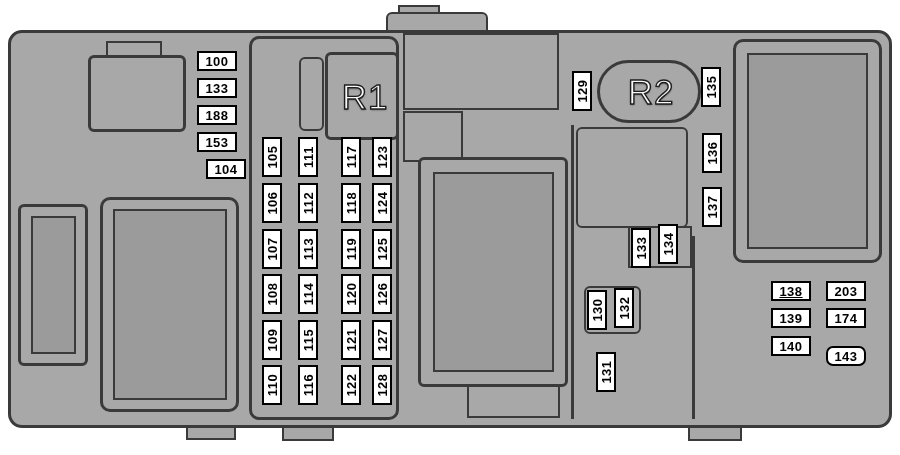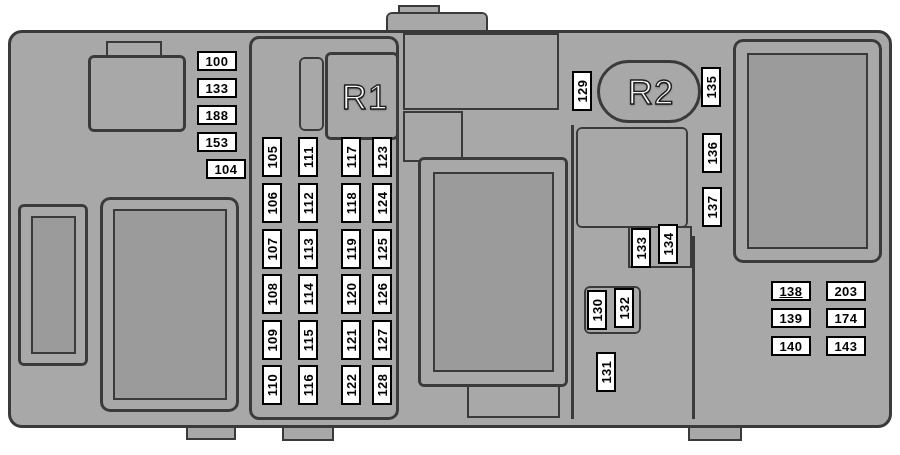--- a/index.html
+++ b/index.html
@@ -143,16 +143,16 @@
       <div class="fuse v" style="left: 641px; top: 248px;">133</div>
       <div class="fuse v" style="left: 668px; top: 244px;">134</div>
       <div class="fuse v" style="left: 711px; top: 87px;">135</div>
       <div class="fuse v" style="left: 712px; top: 153px;">136</div>
       <div class="fuse v" style="left: 712px; top: 207px;">137</div>
       <div class="fuse" style="left: 791px; top: 291px; text-decoration: underline;">138</div>
       <div class="fuse" style="left: 791px; top: 318px;">139</div>
       <div class="fuse" style="left: 791px; top: 346px;">140</div>
       <div class="fuse" style="left: 846px; top: 291px;">203</div>
       <div class="fuse" style="left: 846px; top: 318px;">174</div>
-      <div class="fuse" style="left: 846px; top: 346px;">143</div>
+      <div class="fuse" style="left: 846px; top: 356px; border-radius: 7px;">143</div>
     </div>
 
 </div>
 
 </body></html>

